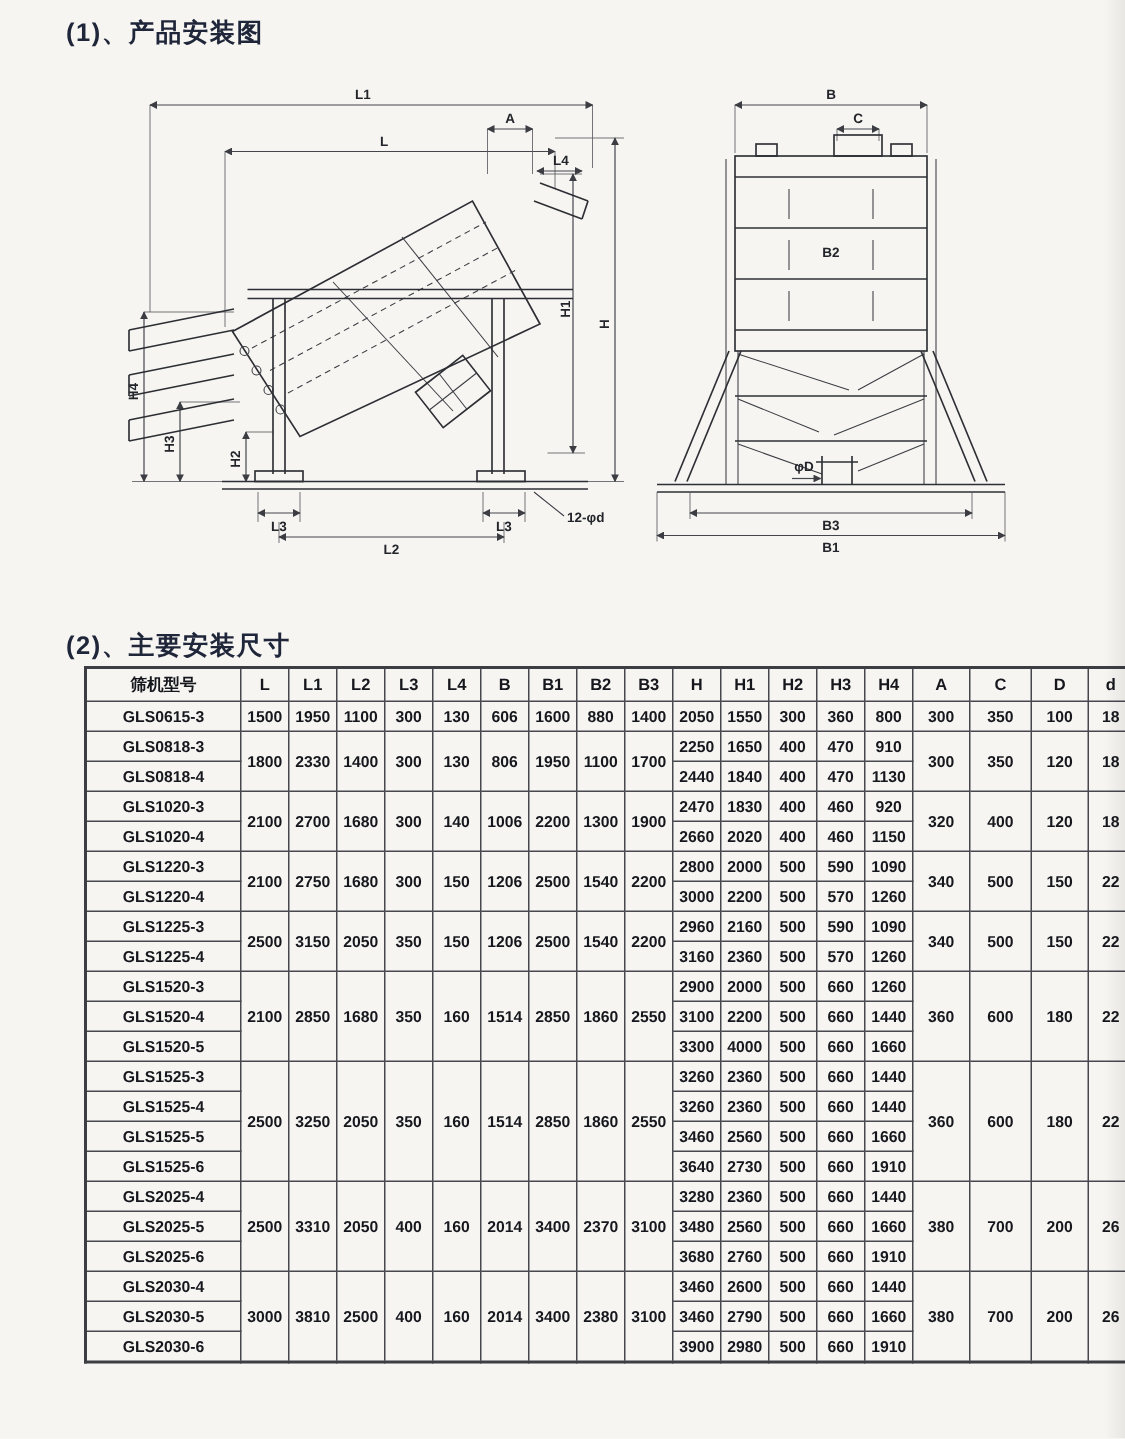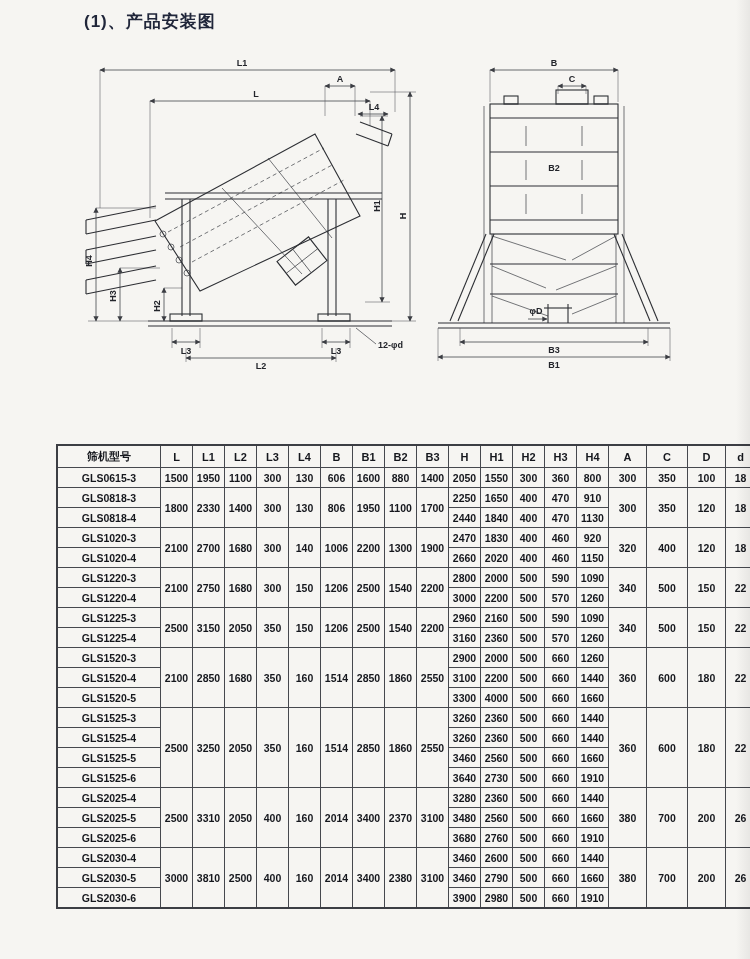--- a/index.html
+++ b/index.html
@@ -9,21 +9,21 @@
     font-family:"Liberation Sans","DejaVu Sans",sans-serif;
     color:#1d212c; overflow:hidden;
   }
   .page::after{ 
     content:""; position:absolute; right:0; top:0; width:14px; height:100%;
     background:linear-gradient(to right, rgba(0,0,0,0), rgba(0,0,0,0.06));
     pointer-events:none;
   }
   .sec-title{
     position:absolute; left:44px;
-    font-size:17px; font-weight:700; letter-spacing:1px; color:#20263a;margin-left:40px;
+    font-size:17px; font-weight:700; letter-spacing:1px; color:#20263a;
   }
   #title1{top:10px;}
   #title2{top:419px;}
   .drawings{position:absolute; left:0; top:50px; width:750px; height:370px;}
   svg{overflow:visible;}
   svg text{font-family:"Liberation Sans","DejaVu Sans",sans-serif; font-size:9px; fill:#23252b; font-weight:700;}
   .body{stroke:#2d2f34; stroke-width:1.1; fill:none;}
   .thin{stroke:#3a3c42; stroke-width:0.7; fill:none;}
   .dash{stroke-dasharray:4 3;}
   .dim{stroke:#44464c; stroke-width:0.8; fill:none;}
@@ -236,20 +236,21 @@
         <line class="ext" x1="222" y1="272" x2="222" y2="290"></line>
       <line class="dim" x1="34" y1="286" x2="222" y2="286" marker-start="url(#ar2)" marker-end="url(#ar2)"></line>
       <text x="128" y="297" text-anchor="middle">B3</text>
       <line class="ext" x1="12" y1="272" x2="12" y2="305"></line>
         <line class="ext" x1="244" y1="272" x2="244" y2="305"></line>
       <line class="dim" x1="12" y1="301" x2="244" y2="301" marker-start="url(#ar2)" marker-end="url(#ar2)"></line>
       <text x="128" y="312" text-anchor="middle">B1</text>
     </svg>
   </div>
 
+  <div class="sec-title" id="title2">(2)、主要安装尺寸</div>
 
   <table class="spec">
     <thead>
       <tr>
           <th>筛机型号</th>
           <th>L</th>
           <th>L1</th>
           <th>L2</th>
           <th>L3</th>
           <th>L4</th>

